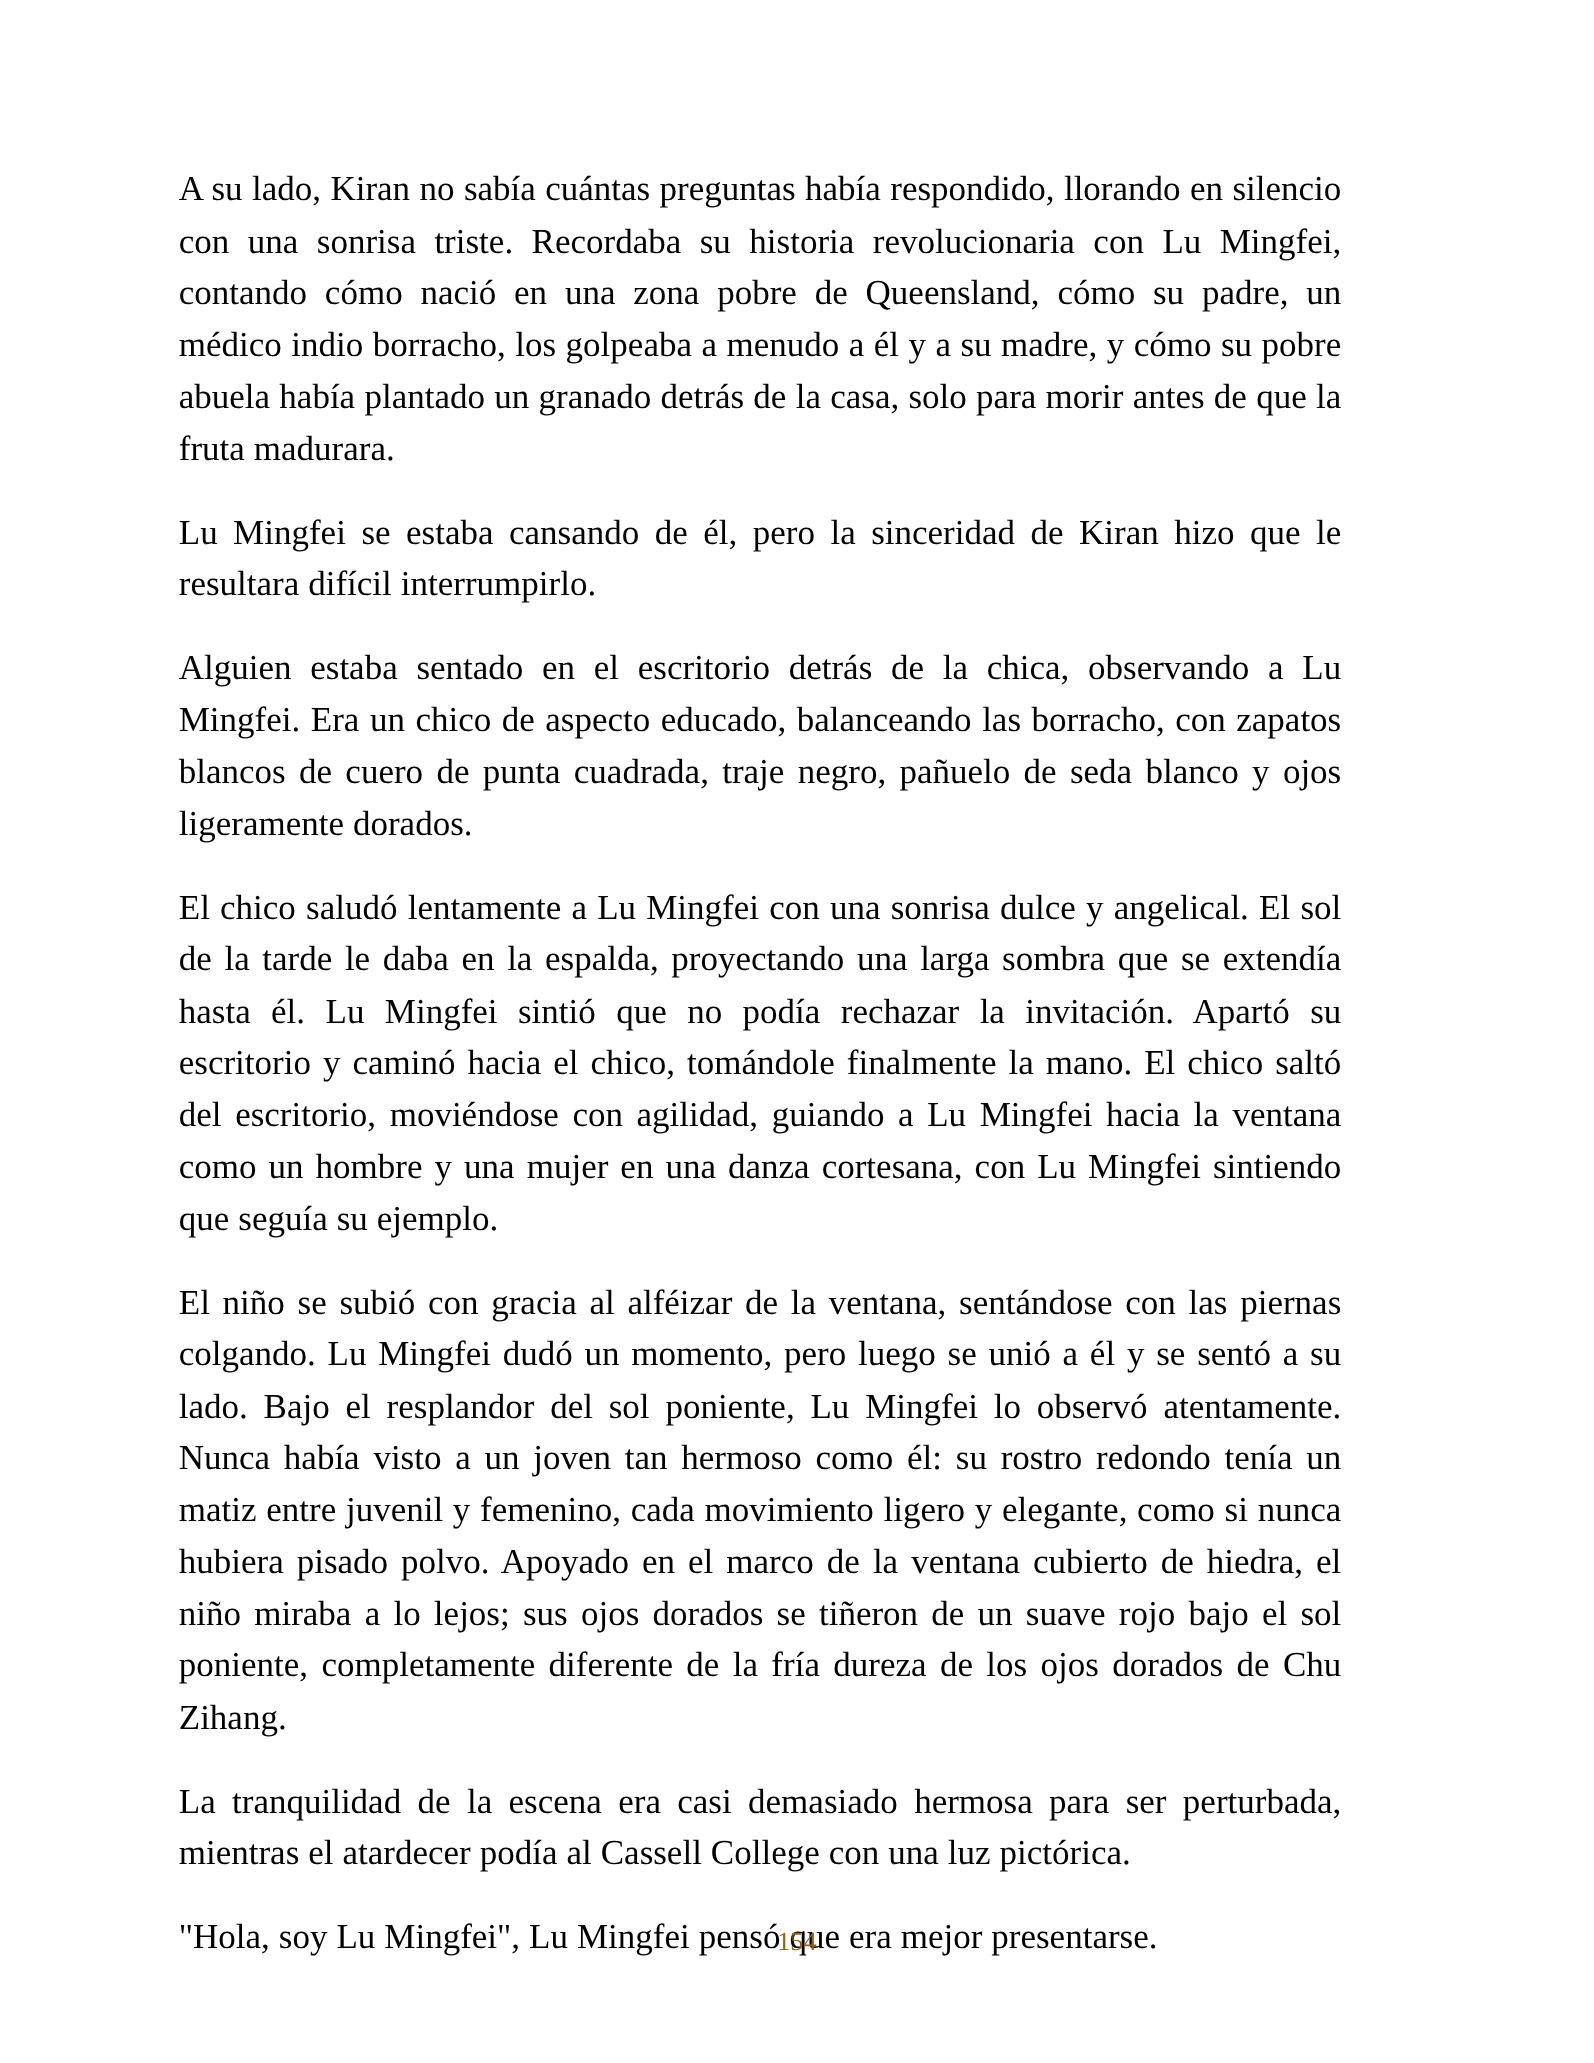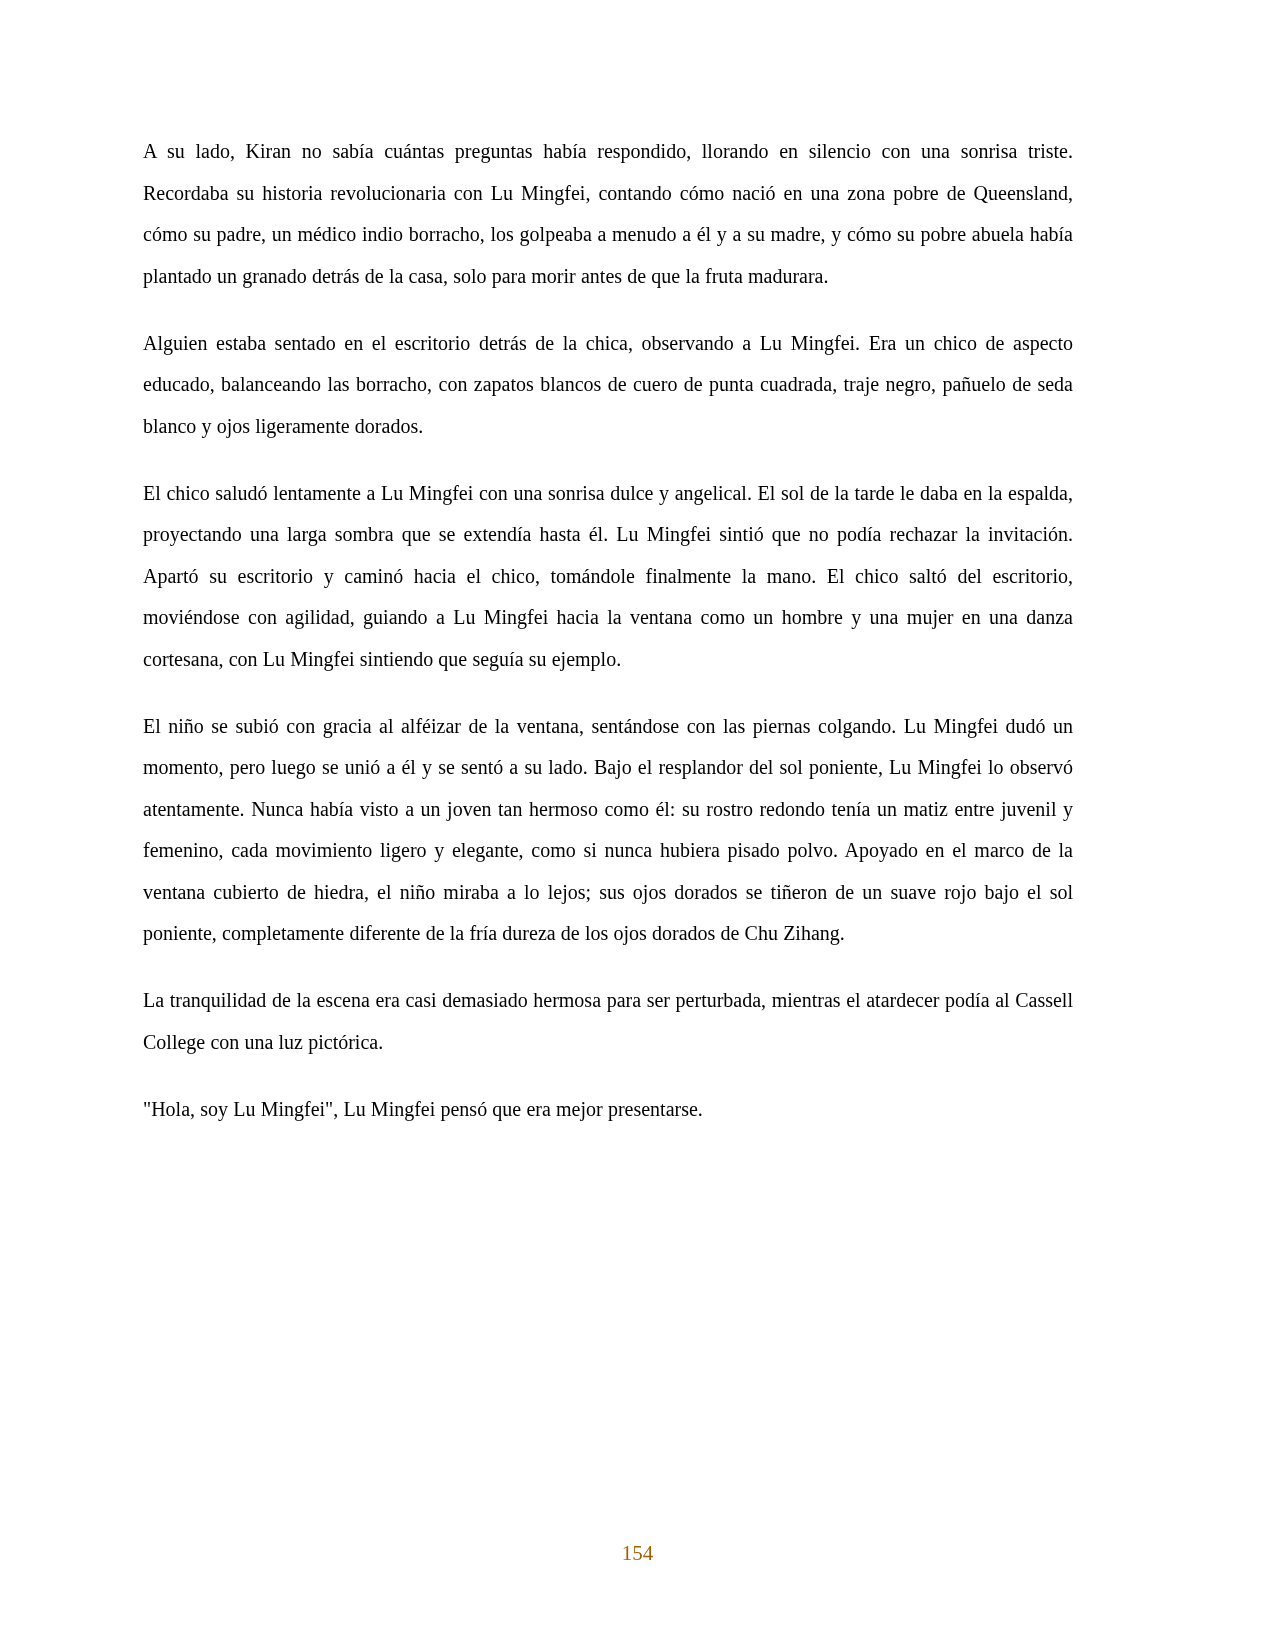--- a/index.html
+++ b/index.html
@@ -20,21 +20,21 @@
     box-sizing: border-box;
     overflow: hidden;
   }
   .content {
     position: absolute;
     left: 143px;
     top: 131px;
     width: 930px;
   }
   .para {
-    font-size: 20px;
+    font-size: 28px;
     line-height: 41.5px;
     text-align: justify;
     text-justify: inter-word;
     margin: 0 0 25.5px 0;
     hyphens: none;
     word-spacing: 0.2px;
   }
   .para:last-child {
     margin-bottom: 0;
   }
@@ -50,20 +50,21 @@
     color: #a16207;
   }
 </style>
 </head>
 <body>
 
 <div class="page">
 
   <div class="content">
     <p class="para">A su lado, Kiran no sabía cuántas preguntas había respondido, llorando en silencio con una sonrisa triste. Recordaba su historia revolucionaria con Lu Mingfei, contando cómo nació en una zona pobre de Queensland, cómo su padre, un médico indio borracho, los golpeaba a menudo a él y a su madre, y cómo su pobre abuela había plantado un granado detrás de la casa, solo para morir antes de que la fruta madurara.</p>
+    <p class="para">Lu Mingfei se estaba cansando de él, pero la sinceridad de Kiran hizo que le resultara difícil interrumpirlo.</p>
     <p class="para">Alguien estaba sentado en el escritorio detrás de la chica, observando a Lu Mingfei. Era un chico de aspecto educado, balanceando las borracho, con zapatos blancos de cuero de punta cuadrada, traje negro, pañuelo de seda blanco y ojos ligeramente dorados.</p>
     <p class="para">El chico saludó lentamente a Lu Mingfei con una sonrisa dulce y angelical. El sol de la tarde le daba en la espalda, proyectando una larga sombra que se extendía hasta él. Lu Mingfei sintió que no podía rechazar la invitación. Apartó su escritorio y caminó hacia el chico, tomándole finalmente la mano. El chico saltó del escritorio, moviéndose con agilidad, guiando a Lu Mingfei hacia la ventana como un hombre y una mujer en una danza cortesana, con Lu Mingfei sintiendo que seguía su ejemplo.</p>
     <p class="para">El niño se subió con gracia al alféizar de la ventana, sentándose con las piernas colgando. Lu Mingfei dudó un momento, pero luego se unió a él y se sentó a su lado. Bajo el resplandor del sol poniente, Lu Mingfei lo observó atentamente. Nunca había visto a un joven tan hermoso como él: su rostro redondo tenía un matiz entre juvenil y femenino, cada movimiento ligero y elegante, como si nunca hubiera pisado polvo. Apoyado en el marco de la ventana cubierto de hiedra, el niño miraba a lo lejos; sus ojos dorados se tiñeron de un suave rojo bajo el sol poniente, completamente diferente de la fría dureza de los ojos dorados de Chu Zihang.</p>
     <p class="para">La tranquilidad de la escena era casi demasiado hermosa para ser perturbada, mientras el atardecer podía al Cassell College con una luz pictórica.</p>
     <p class="para">"Hola, soy Lu Mingfei", Lu Mingfei pensó que era mejor presentarse.</p>
   </div>
 
   <div class="page-number">154</div>
 
 </div>

